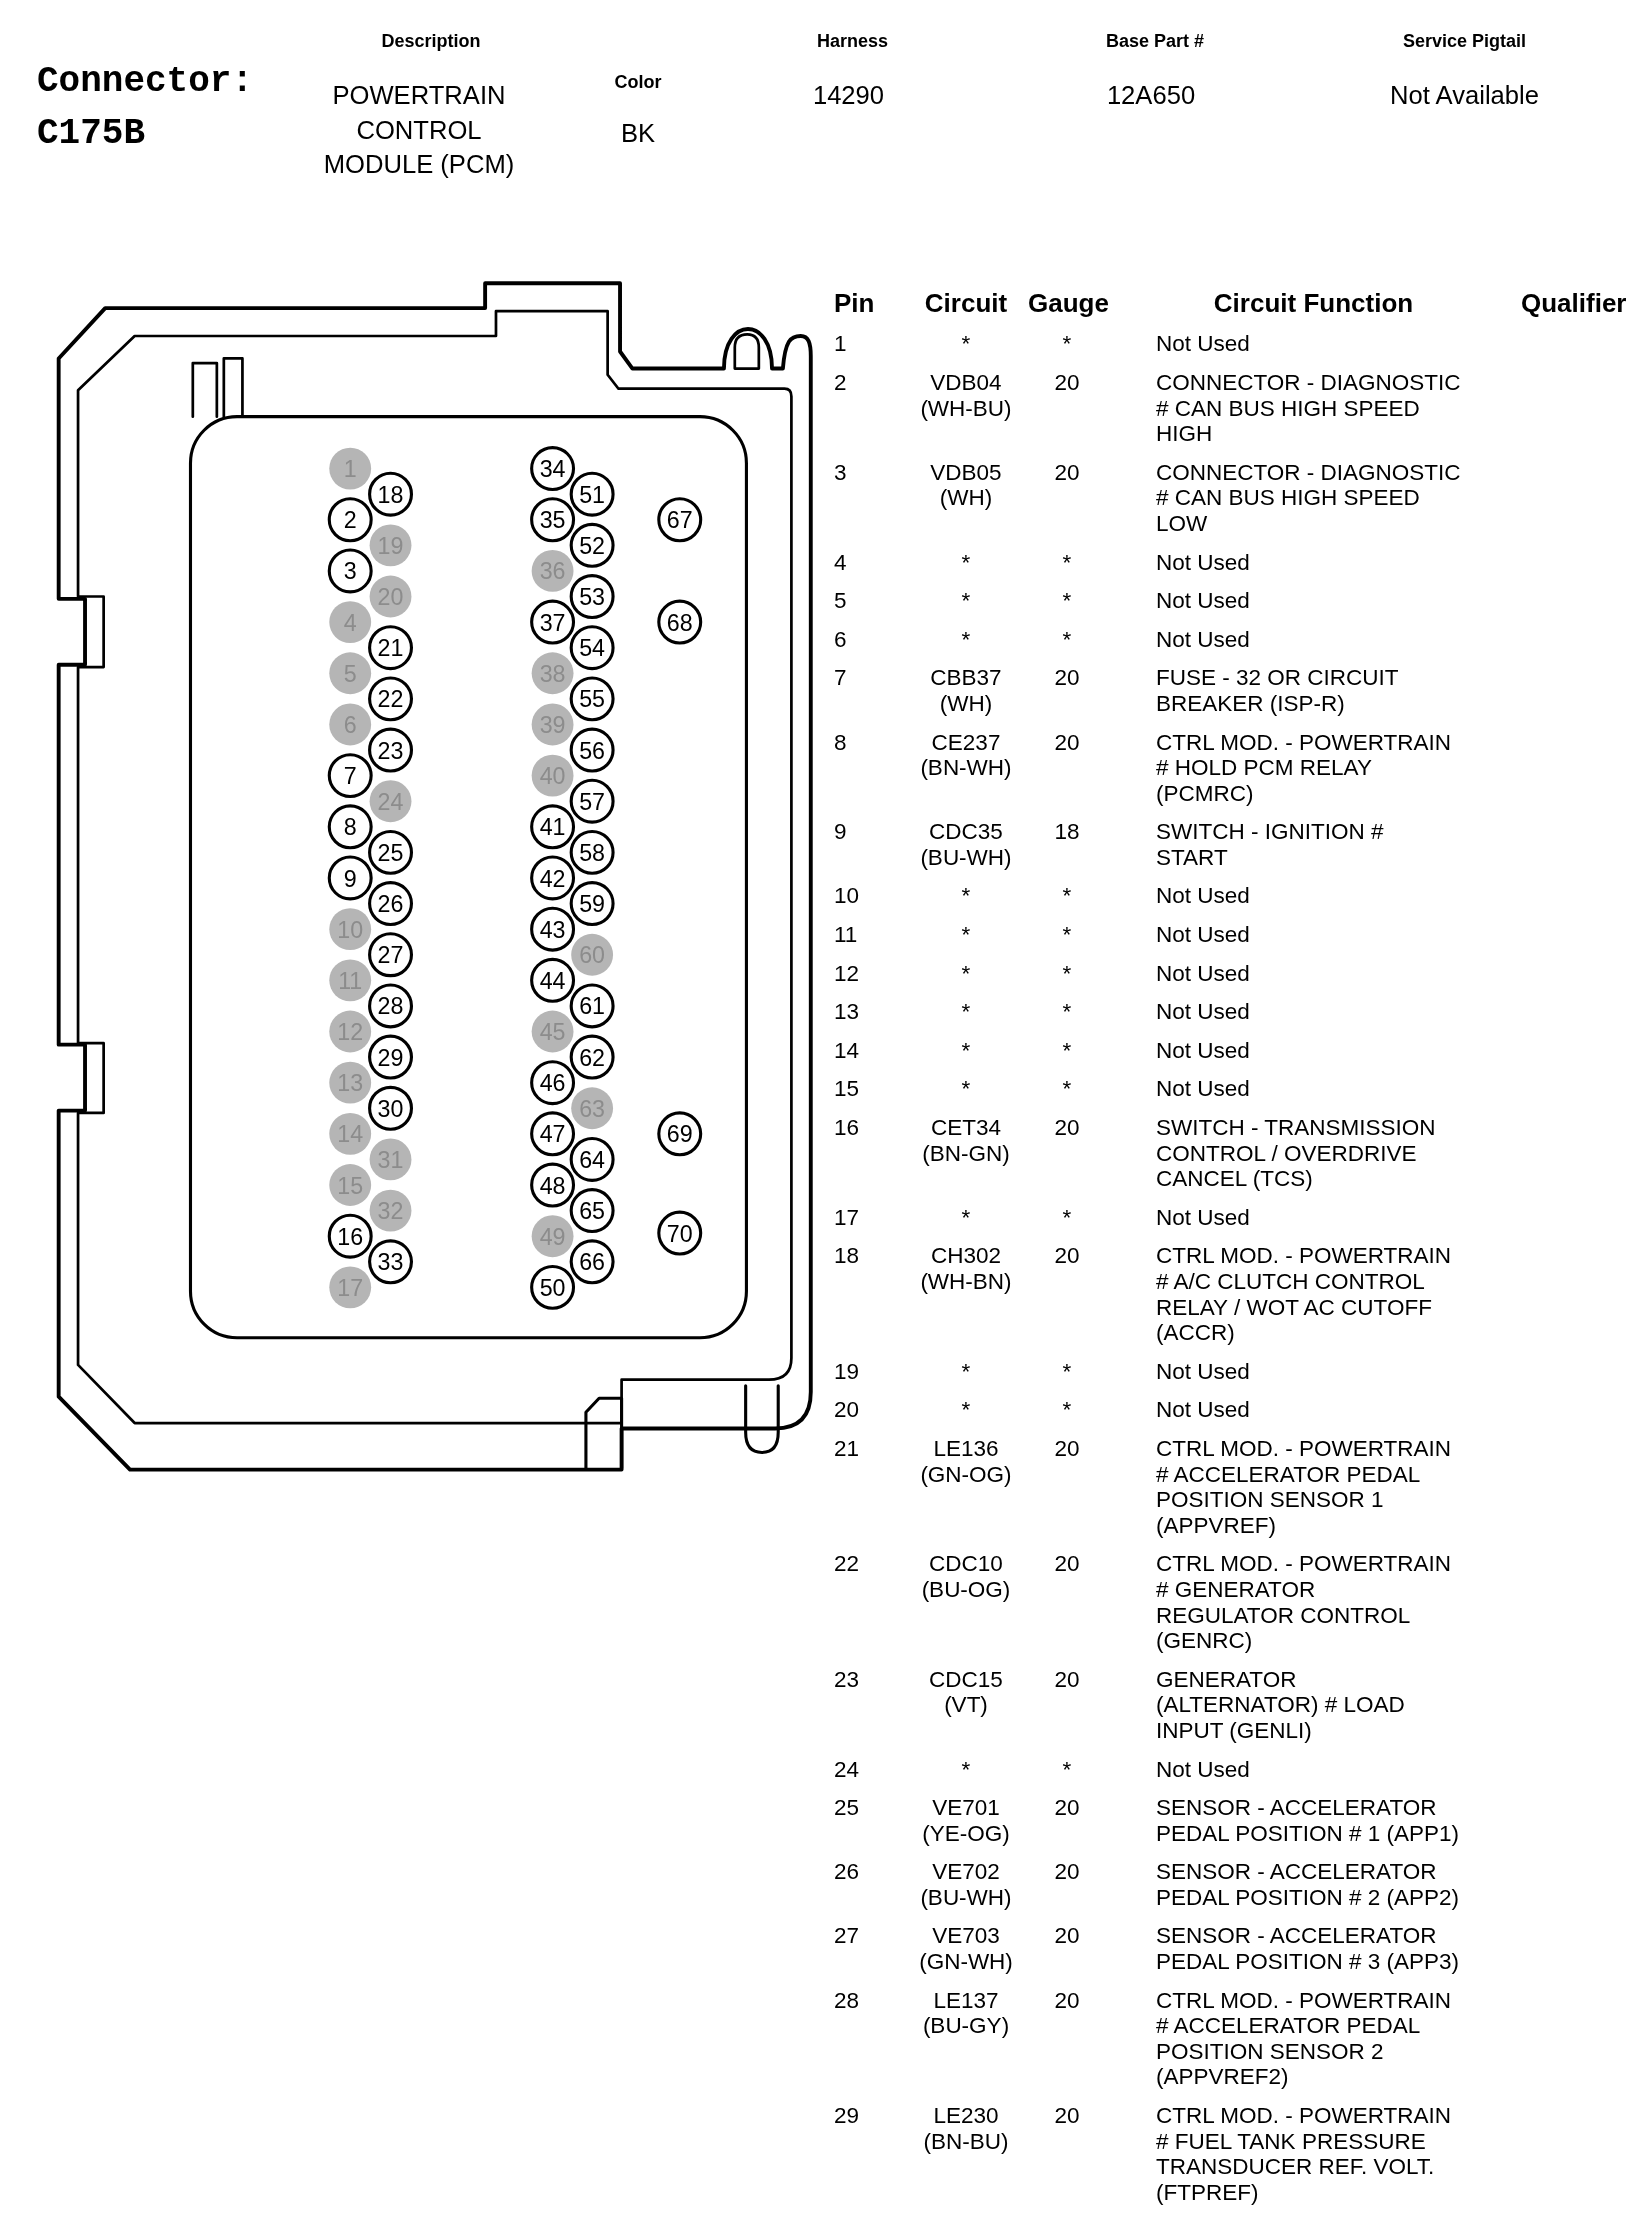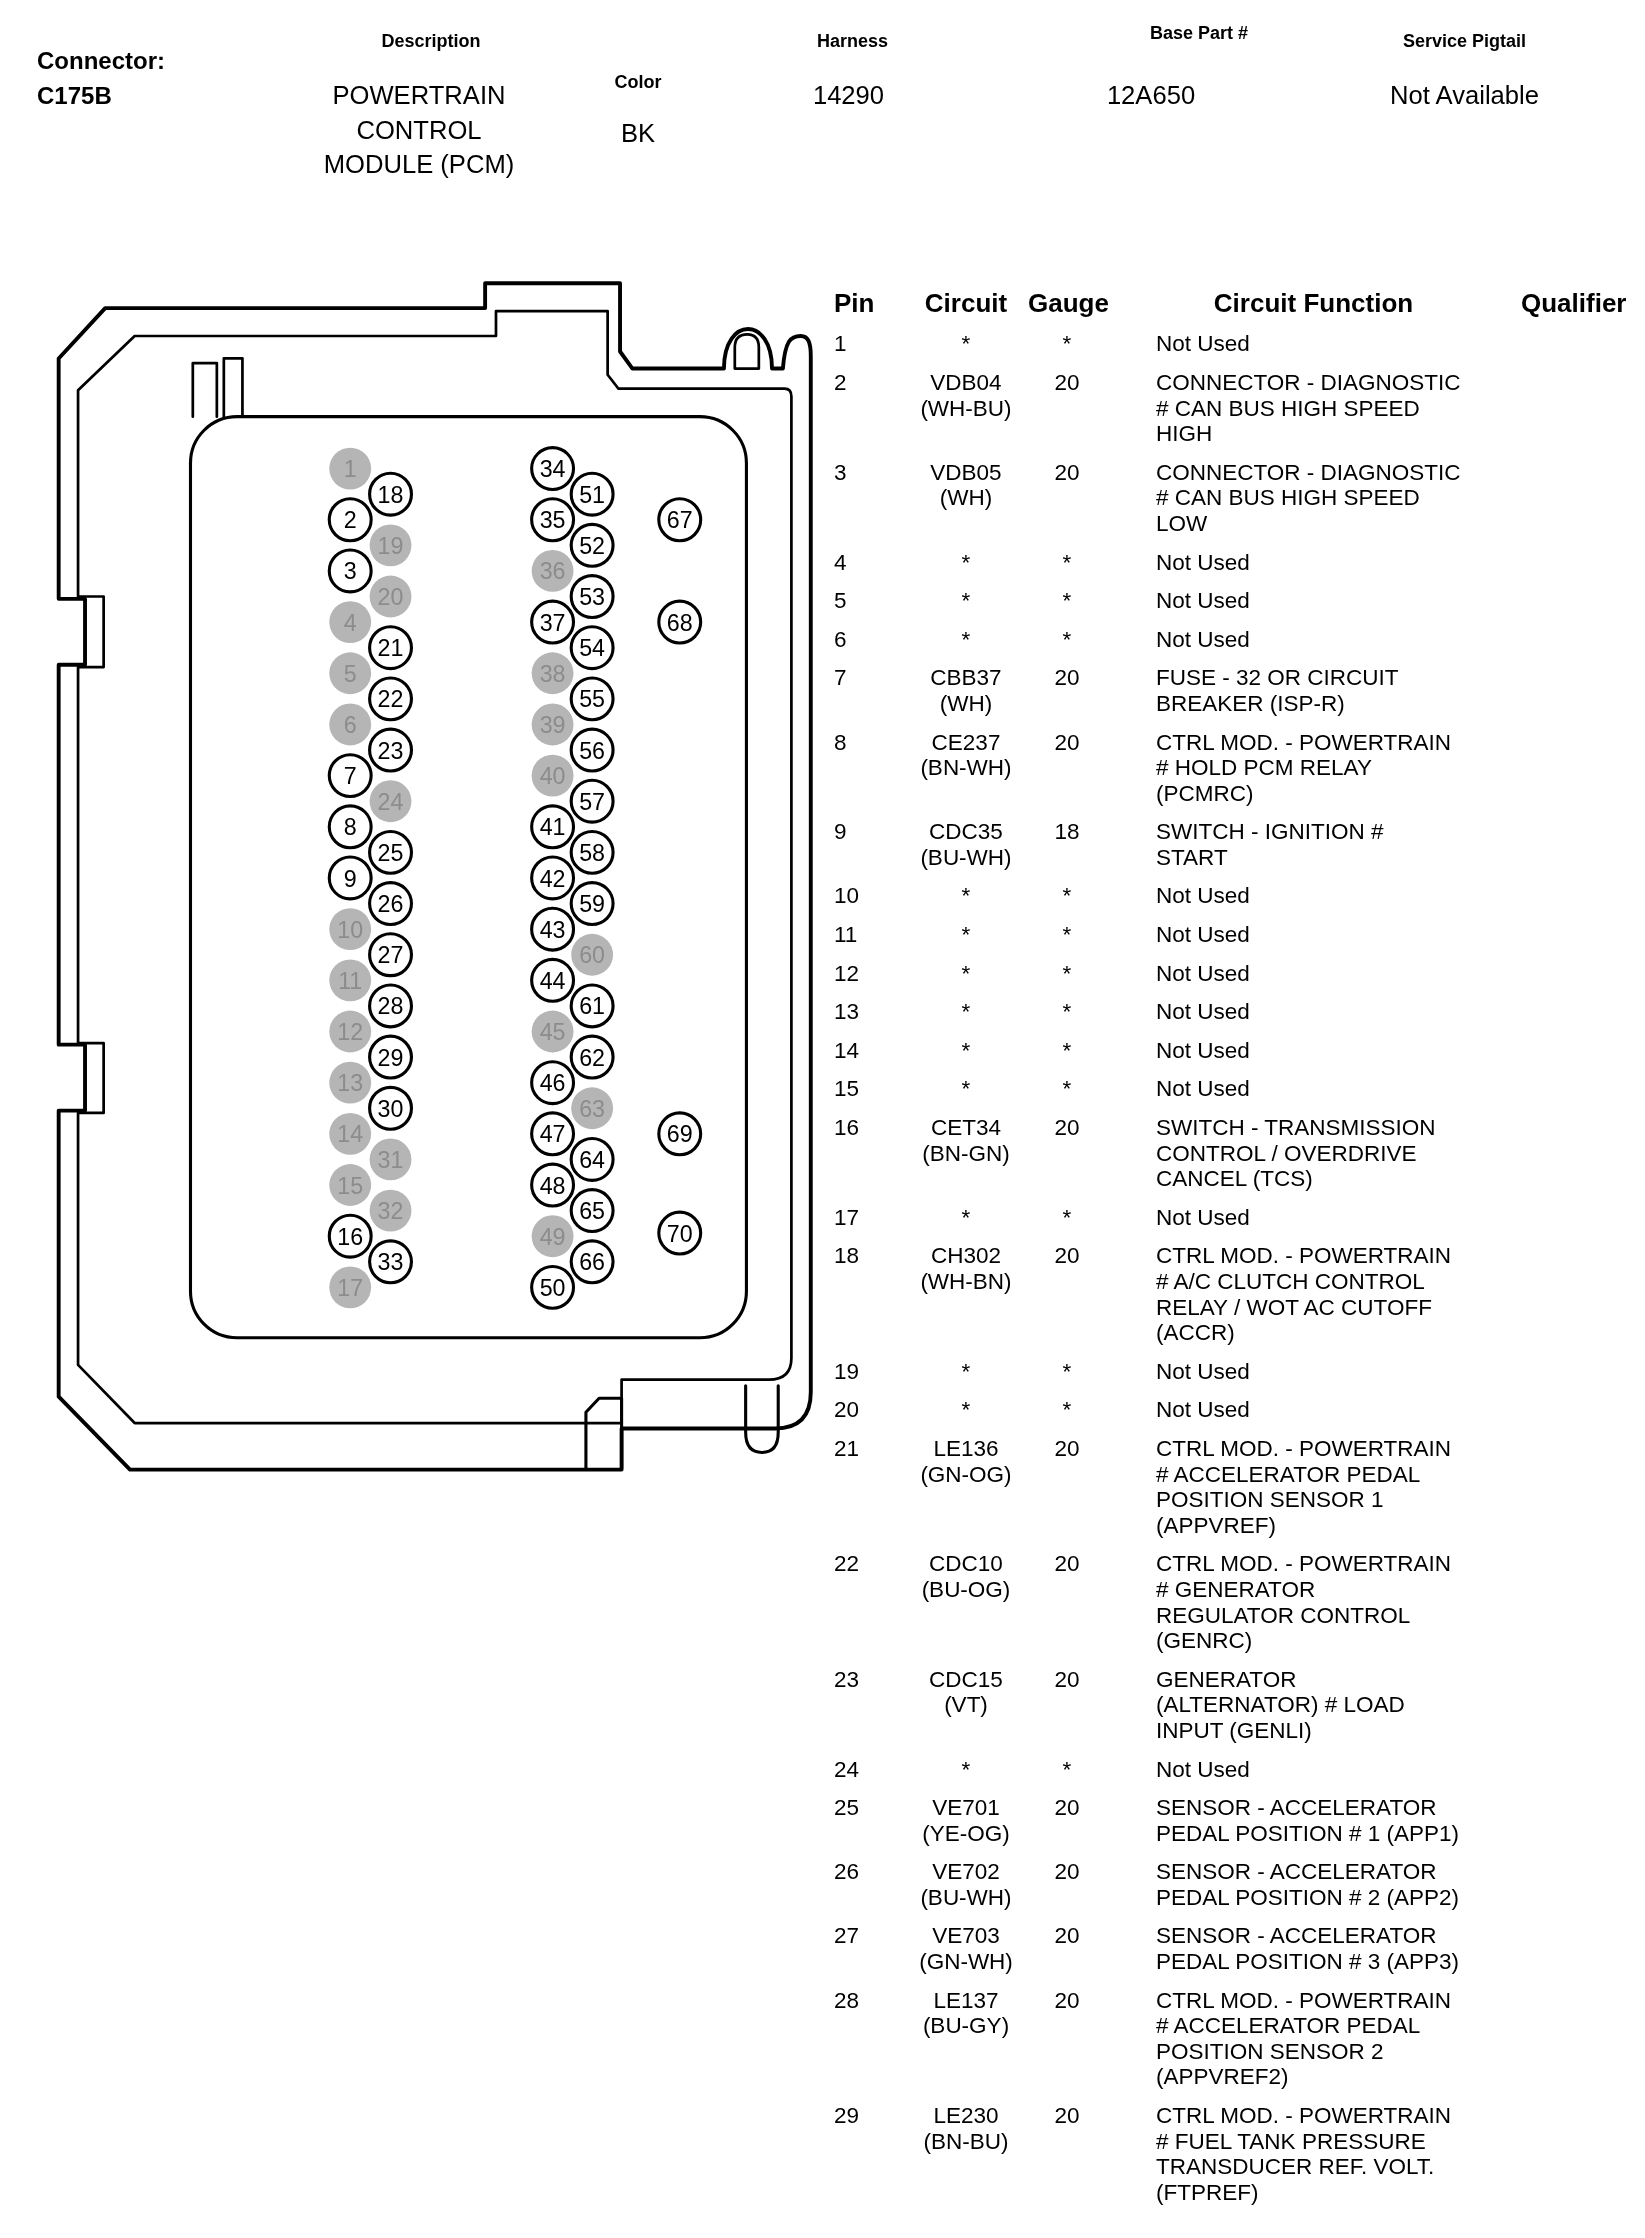--- a/index.html
+++ b/index.html
@@ -1,19 +1,19 @@
 <!DOCTYPE html>
 <html style="font-size:12.4px"><head>
 <meta charset="utf-8">
 <style>
   html,body{margin:0;padding:0;background:#fff;}
   .page{position:relative;width:1645px;height:2239px;background:#fff;overflow:hidden;
         font-family:"Liberation Sans",sans-serif;color:#000;}
   
-  .conn-title{position:absolute;left:37px;top:44px;font-size:24px;font-weight:bold;line-height:1.45;}
+  .conn-title{position:absolute;left:37px;top:56px;font-size:36px;font-weight:bold;line-height:1.45;font-family:Liberation Mono, monospace;}
   .hdr-label{position:absolute;font-size:18px;font-weight:bold;text-align:center;}
   .hdr-value{position:absolute;font-size:25.6px;text-align:center;white-space:pre-line;line-height:1.35;}
   
   .diagram{position:absolute;left:43px;top:260px;width:823px;height:1291px;}
   
   .pin-table{position:absolute;left:834px;top:288px;width:822px;}
   .pt-head{display:flex;font-size:26px;font-weight:bold;margin-bottom:12.4px;}
   .pt-row{display:flex;font-size:22.5px;line-height:25.6px;margin-bottom:13px;}
   .c-pin{width:70px;text-align:left;flex:none;}
   .c-circuit{width:124px;text-align:center;flex:none;white-space:pre-line;}
@@ -36,21 +36,21 @@
   <div class="hdr-value" style="left:299px;top:70px;width:240px;margin-top:8px;">POWERTRAIN
 CONTROL
 MODULE (PCM)</div>
 
   <div class="hdr-label" style="left:576px;top:72px;width:124px;">Color</div>
   <div class="hdr-value" style="left:576px;top:116px;width:124px;">BK</div>
 
   <div class="hdr-label" style="left:779px;top:31px;width:147px;">Harness</div>
   <div class="hdr-value" style="left:775px;top:78px;width:147px;">14290</div>
 
-  <div class="hdr-label" style="left:1062px;top:23px;width:186px;text-align:right;">Base Part #</div>
+  <div class="hdr-label" style="left:1062px;top:31px;width:186px;">Base Part #</div>
   <div class="hdr-value" style="left:1058px;top:78px;width:186px;">12A650</div>
 
   <div class="hdr-label" style="left:1348px;top:31px;width:233px;">Service Pigtail</div>
   <div class="hdr-value" style="left:1348px;top:78px;width:233px;">Not Available</div>
 
   <svg class="diagram" viewBox="0 0 1061 1665">
     <g fill="none" stroke="#000" stroke-linejoin="round" stroke-linecap="round">
 
       <path stroke-width="5" d="
         M 80,62 H 570 V 30 H 744 V 118 L 760,140 H 878

